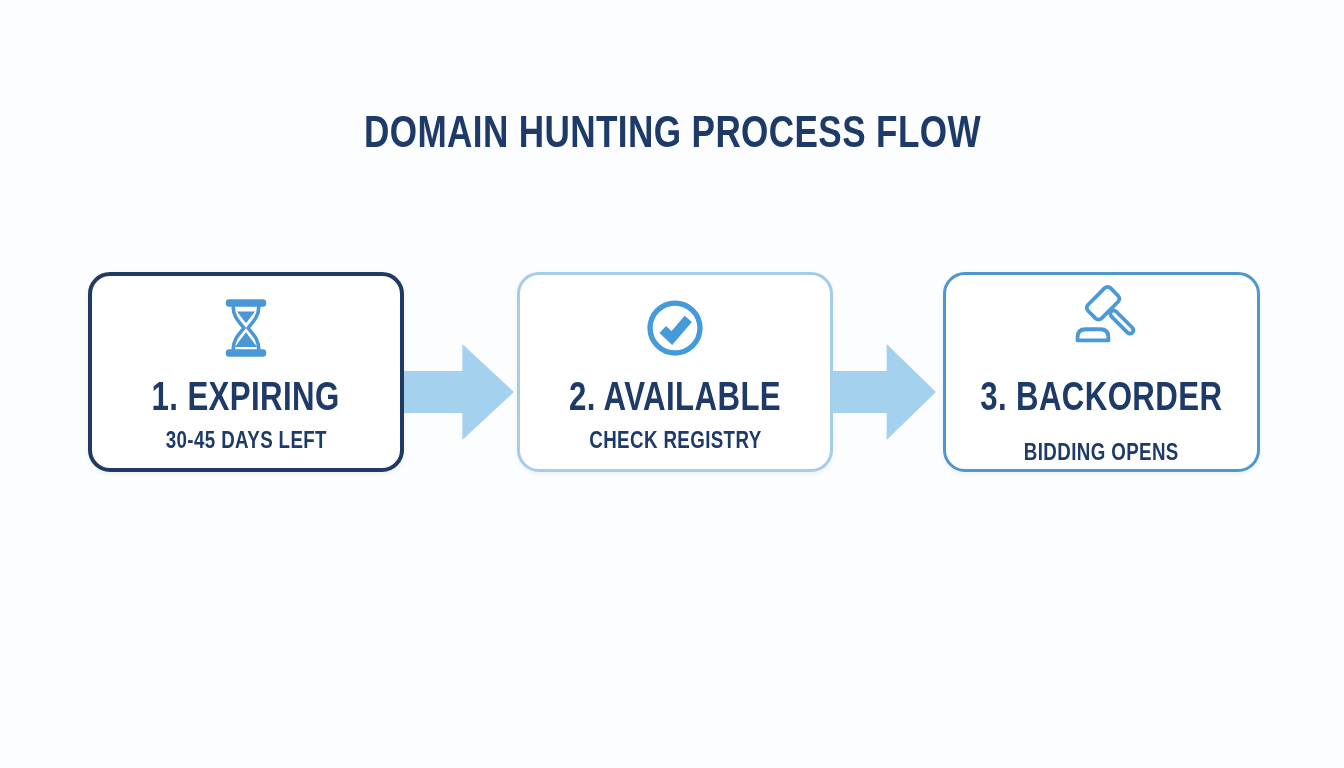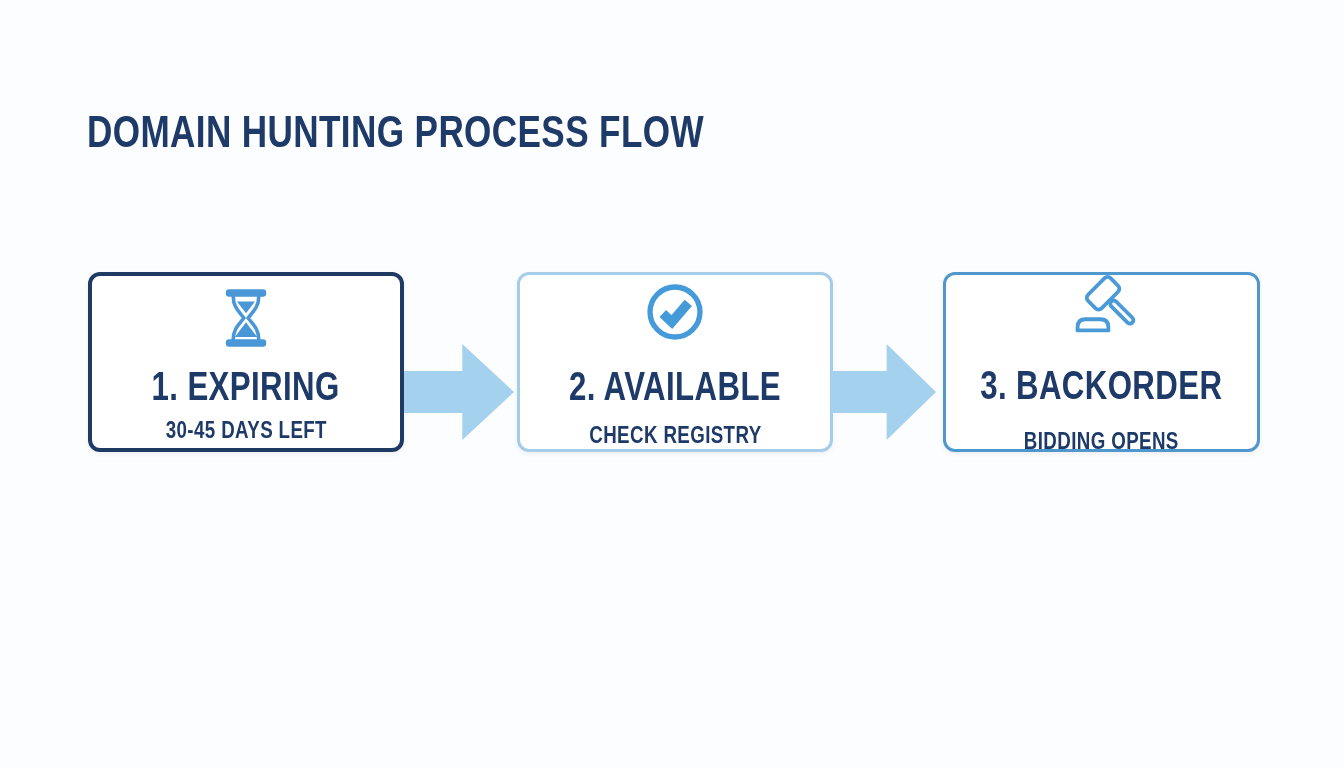--- a/index.html
+++ b/index.html
@@ -16,40 +16,41 @@
     transform-origin: center center;
     white-space: nowrap;
     letter-spacing: 0.5px;
     font-weight: bold;
   }
   .page-title-wrap {
     position: absolute;
     left: 0; top: 106px;
     width: 1344px;
     display: flex;
+    justify-content: center;
   }
   .page-title {
     font-size: 45px;
     color: #1e3a68;
   }
   .step-box {
     position: absolute;
     top: 272px;
-    height: 180px;
+    height: 200px;
     background: #ffffff;
-    border-radius: 12px;
+    border-radius: 22px;
     display: flex;
     flex-direction: column;
     align-items: center;
     justify-content: center;
     padding-top: 2px;
     box-shadow: 0 2px 5px rgba(30, 58, 104, 0.07);
   }
   .step-box.box-1 { left: 88px;  width: 316px; border: 4px solid #1f3a63; }
-  .step-box.box-2 { left: 517px; width: 316px; border: 3px solid #a5cde9; justify-content: space-between; }
+  .step-box.box-2 { left: 517px; width: 316px; border: 3px solid #a5cde9; }
   .step-box.box-3 { left: 943px; width: 317px; border: 3px solid #4f97cc; gap: 12px; }
   .step-icon {
     height: 70px;
     display: flex;
     align-items: center;
     justify-content: center;
     margin-bottom: 12px;
   }
   .step-title {
     font-size: 40px;

